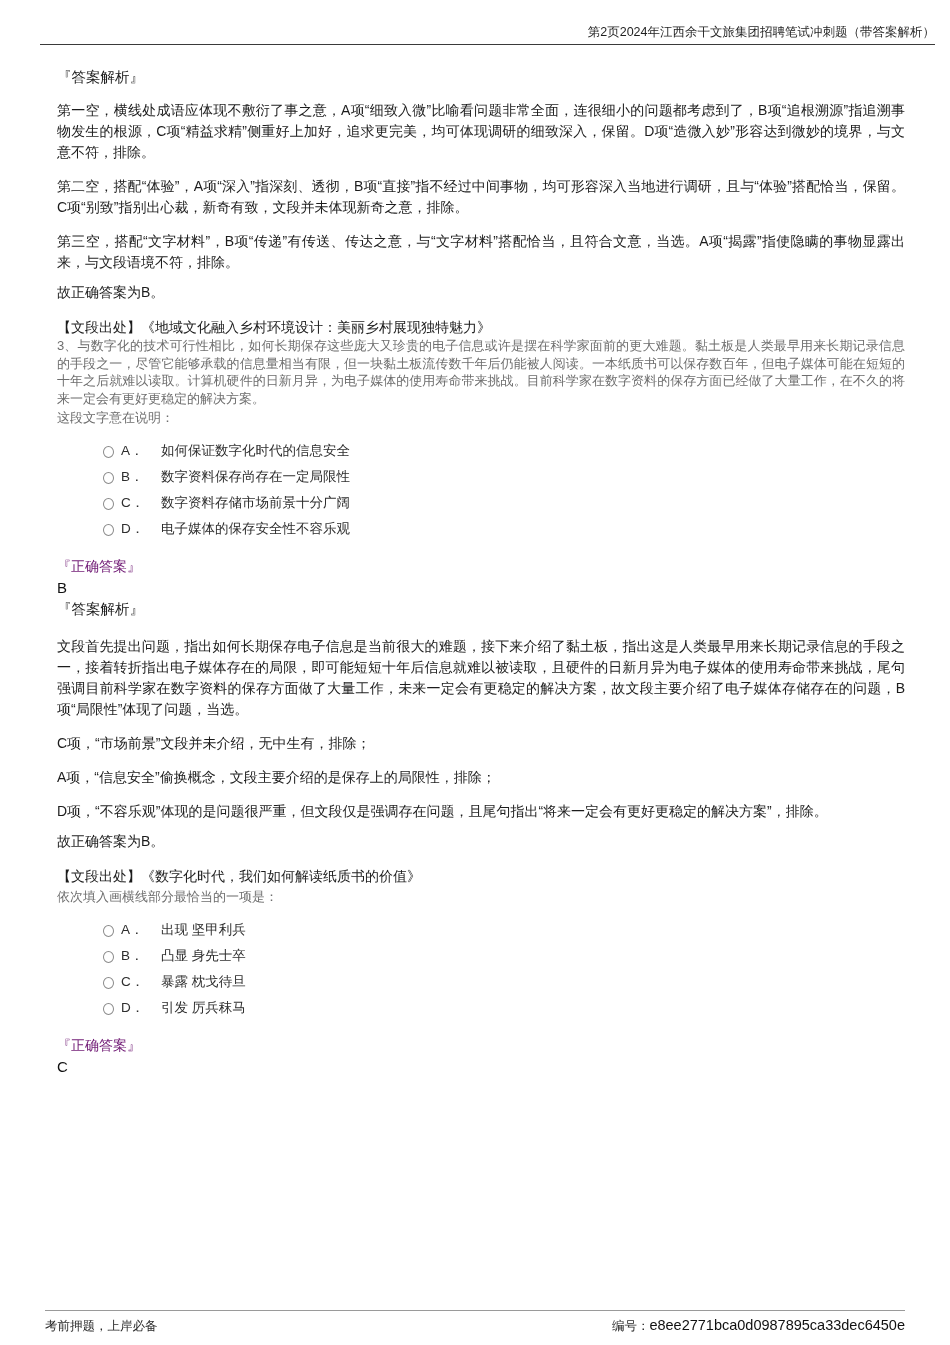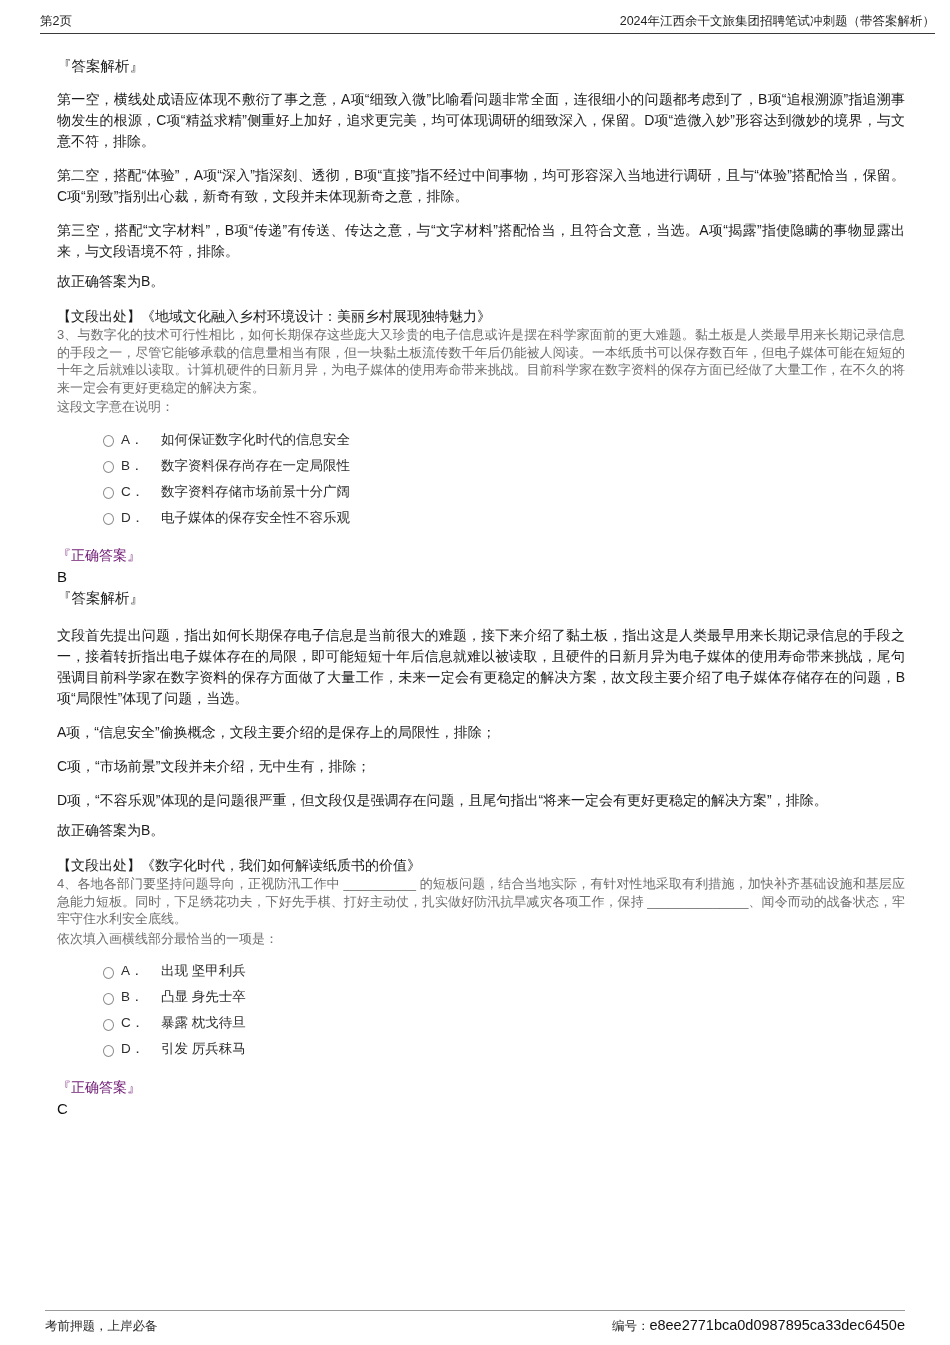--- a/index.html
+++ b/index.html
@@ -6,22 +6,22 @@
   body{
     width:950px;height:1345px;position:relative;
     font-family:"Liberation Sans","DejaVu Sans",sans-serif;
     -webkit-font-smoothing:antialiased;
   }
   .page{position:relative;width:950px;height:1345px;overflow:hidden;background:#fff;}
 
   
   .header{
     margin:0 15px 0 40px;
-    padding:13px 0 3px 0;
-    display:flex;justify-content:space-between;align-items:flex-end;
+    padding:24px 0 3px 0;
+    display:flex;justify-content:flex-end;align-items:flex-end;
     border-bottom:1.5px solid #3a3a3a;
   }
   .header .page-num{font-size:12.5px;color:#1f1f1f;}
   .header .doc-title{font-size:12.5px;color:#1f1f1f;}
 
   
   .content{margin:0 45px 0 57px;}
   .label{font-size:14.5px;color:#1c1c1c;margin-top:23px;}
   .para{
     font-size:14px;line-height:21px;color:#1c1c1c;
@@ -103,27 +103,26 @@
         <span class="opt-letter">D．</span>
         <span class="opt-text">电子媒体的保存安全性不容乐观</span>
       </div>
     </div>
 
     <div class="correct-label">『正确答案』</div>
     <div class="correct-value">B</div>
     <div class="label" style="margin-top:3px;">『答案解析』</div>
 
     <div class="para" style="margin-top:17px;">文段首先提出问题，指出如何长期保存电子信息是当前很大的难题，接下来介绍了黏土板，指出这是人类最早用来长期记录信息的手段之一，接着转折指出电子媒体存在的局限，即可能短短十年后信息就难以被读取，且硬件的日新月异为电子媒体的使用寿命带来挑战，尾句强调目前科学家在数字资料的保存方面做了大量工作，未来一定会有更稳定的解决方案，故文段主要介绍了电子媒体存储存在的问题，B项“局限性”体现了问题，当选。</div>
+    <div class="para">C项，“市场前景”文段并未介绍，无中生有，排除；</div>
     <div class="para">A项，“信息安全”偷换概念，文段主要介绍的是保存上的局限性，排除；</div>
-    <div class="para">C项，“市场前景”文段并未介绍，无中生有，排除；</div>
     <div class="para">D项，“不容乐观”体现的是问题很严重，但文段仅是强调存在问题，且尾句指出“将来一定会有更好更稳定的解决方案”，排除。</div>
     <div class="verdict">故正确答案为B。</div>
     <div class="source">【文段出处】《数字化时代，我们如何解读纸质书的价值》</div>
 
-    <div class="stem">4、各地各部门要坚持问题导向，正视防汛工作中 __________ 的短板问题，结合当地实际，有针对性地采取有利措施，加快补齐基础设施和基层应急能力短板。同时，下足绣花功夫，下好先手棋、打好主动仗，扎实做好防汛抗旱减灾各项工作，保持 ______________、闻令而动的战备状态，牢牢守住水利安全底线。</div>
     <div class="prompt">依次填入画横线部分最恰当的一项是：</div>
 
     <div class="options">
       <div class="opt">
         <span class="radio"></span>
         <span class="opt-letter">A．</span>
         <span class="opt-text">出现 坚甲利兵</span>
       </div>
       <div class="opt">
         <span class="radio"></span>

